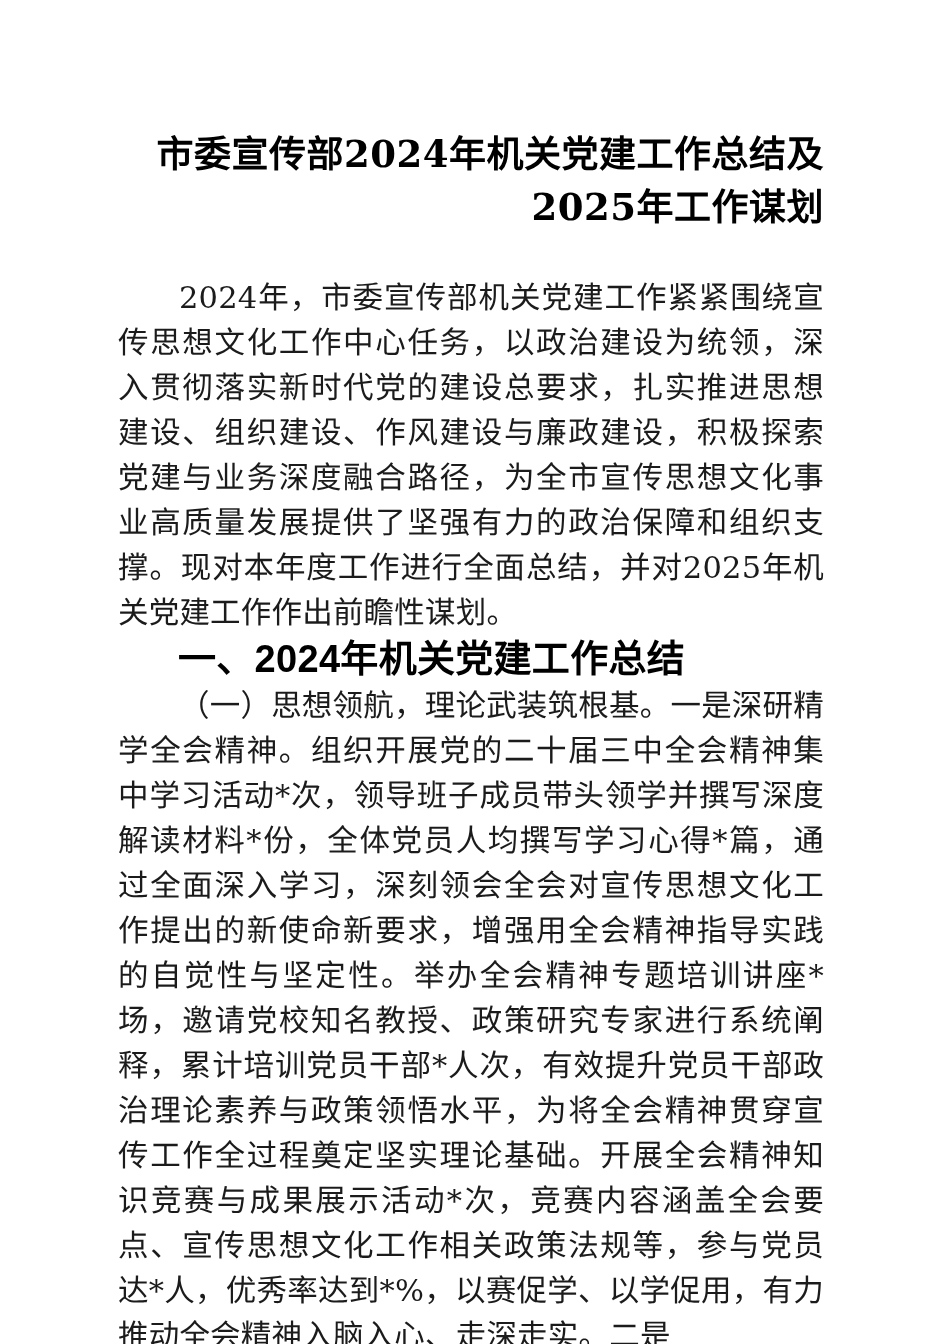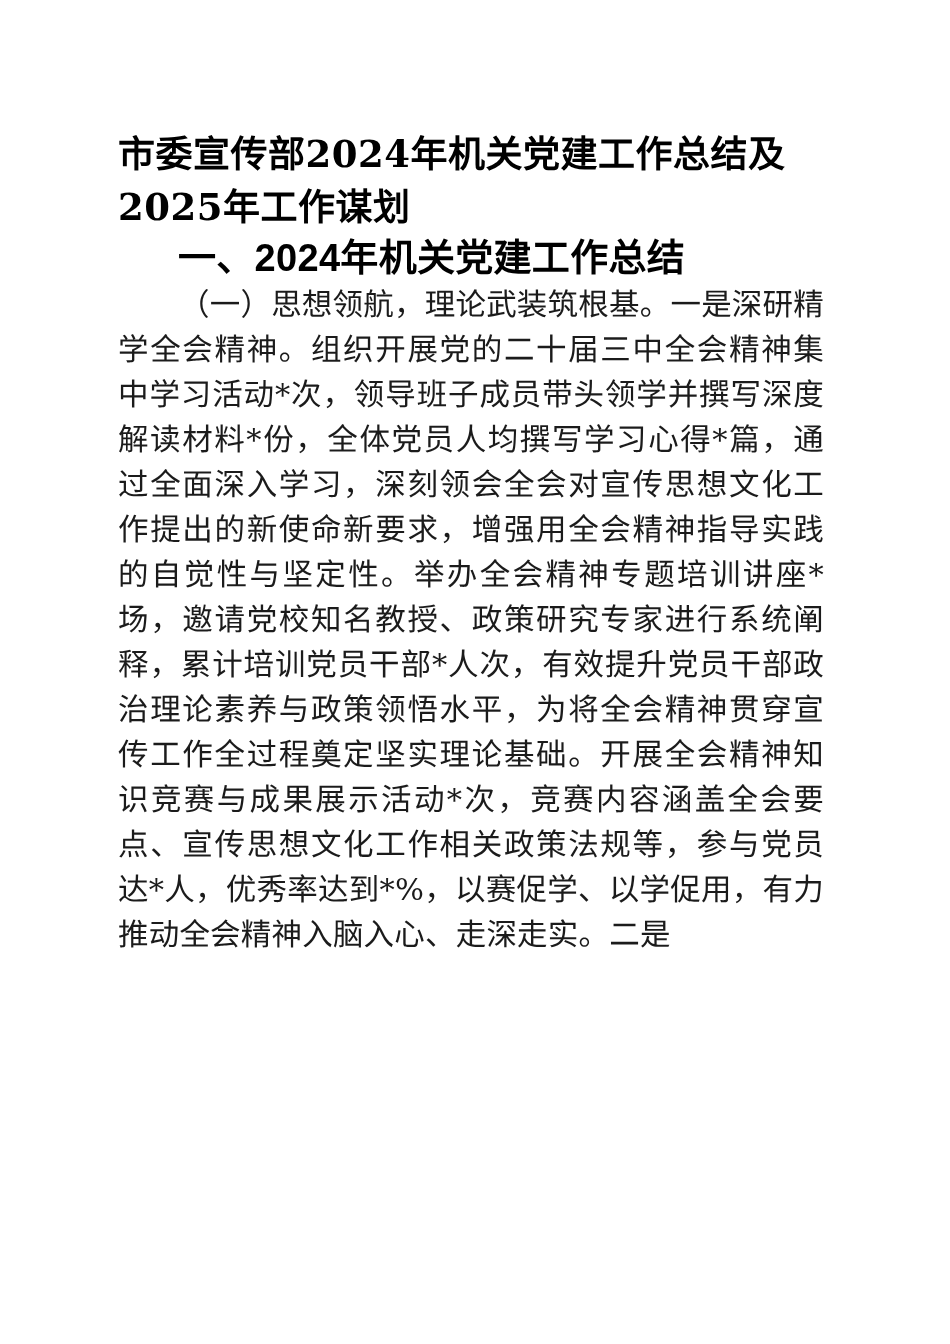--- a/index.html
+++ b/index.html
@@ -25,21 +25,21 @@
     top: 0;
     width: 706px;
   }
 
   
   .doc-title {
     font-family: "DejaVu Serif", "Liberation Serif", serif;
     font-weight: 700;
     font-size: 37px;
     line-height: 53px;
-    text-align: left;
+    text-align: right;
     color: #000000;
     margin: 0;
     padding-top: 128px;
     letter-spacing: 0.5px;
     text-rendering: optimizeLegibility;
   }
 
   
   .para {
     font-family: "DejaVu Serif", "Liberation Serif", serif;
@@ -77,19 +77,20 @@
   }
 </style>
 </head>
 <body>
 
 <div class="page">
   <div class="doc-body">
 
     <h1 class="doc-title">市委宣传部2024年机关党建工作总结及2025年工作谋划</h1>
 
+    <p class="para para-first">2024年，市委宣传部机关党建工作紧紧围绕宣传思想文化工作中心任务，以政治建设为统领，深入贯彻落实新时代党的建设总要求，扎实推进思想建设、组织建设、作风建设与廉政建设，积极探索党建与业务深度融合路径，为全市宣传思想文化事业高质量发展提供了坚强有力的政治保障和组织支撑。现对本年度工作进行全面总结，并对2025年机关党建工作作出前瞻性谋划。</p>
 
     <h2 class="heading-1">一、2024年机关党建工作总结</h2>
 
     <p class="para">（一）思想领航，理论武装筑根基。一是深研精学全会精神。组织开展党的二十届三中全会精神集中学习活动*次，领导班子成员带头领学并撰写深度解读材料*份，全体党员人均撰写学习心得*篇，通过全面深入学习，深刻领会全会对宣传思想文化工作提出的新使命新要求，增强用全会精神指导实践的自觉性与坚定性。举办全会精神专题培训讲座*场，邀请党校知名教授、政策研究专家进行系统阐释，累计培训党员干部*人次，有效提升党员干部政治理论素养与政策领悟水平，为将全会精神贯穿宣传工作全过程奠定坚实理论基础。开展全会精神知识竞赛与成果展示活动*次，竞赛内容涵盖全会要点、宣传思想文化工作相关政策法规等，参与党员达*人，优秀率达到*%，以赛促学、以学促用，有力推动全会精神入脑入心、走深走实。二是</p>
 
   </div>
 </div>
 
 </body></html>

